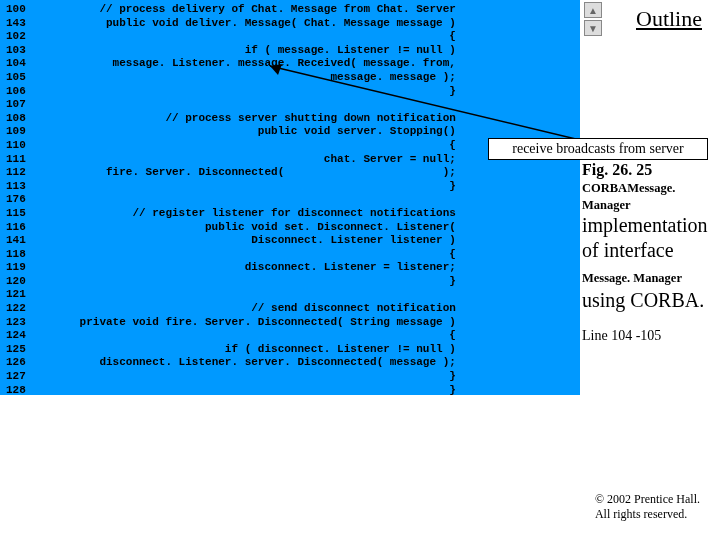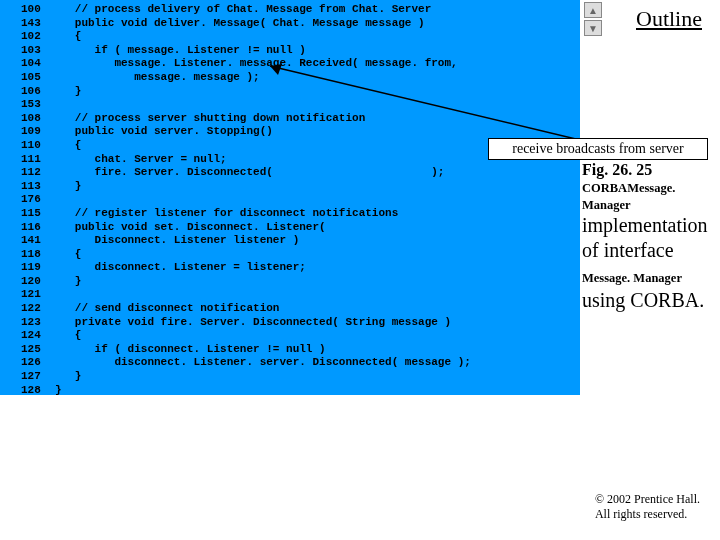--- a/index.html
+++ b/index.html
@@ -1,21 +1,21 @@
 <!DOCTYPE html>
 <html><head>
 <meta charset="utf-8">
 <style>
   * { margin: 0; padding: 0; box-sizing: border-box; }
   body { width: 720px; height: 540px; background: #fff; font-family: Arial, sans-serif; position: relative; overflow: hidden; }
-  .code-panel { position: absolute; left: 0; top: 0; width: 580px; height: 395px; background: #0099ff; display: flex; font-family: "Courier New", monospace; font-size: 11px; font-weight: bold; line-height: 13.6px; padding-left: 15px; }
+  .code-panel { position: absolute; left: 0; top: 0; width: 580px; height: 395px; background: #0099ff; display: flex; font-family: "Courier New", monospace; font-size: 11px; font-weight: bold; line-height: 13.6px; }
   .gutter { width: 40px; padding: 3px 0 0 6px; color: #000; }
   .gutter div { height: 13.6px; }
   .code { padding: 3px 0 0 0; color: #000; white-space: pre; }
-  .code div { height: 13.6px; }
+  .code div { height: 13.6px; text-align: right; }
   .sidebar { position: absolute; right: 0; top: 0; width: 140px; }
   .arrows { display: flex; flex-direction: column; gap: 2px; margin: 2px 0 0 4px; }
   .arrow-btn { width: 18px; height: 16px; background: #ddd; border: 1px solid #888; display: flex; align-items: center; justify-content: center; font-size: 10px; color: #666; cursor: pointer; }
   .outline-title { position: absolute; top: 6px; right: 18px; font-family: "Times New Roman", serif; font-size: 22px; text-decoration: underline; color: #000; }
   .side-text { position: absolute; top: 160px; left: 582px; width: 138px; font-size: 13px; line-height: 1.25; }
   .side-text .fig { font-family: "Times New Roman", serif; font-weight: bold; font-size: 16px; }
   .side-text .mono { font-family: Liberation Serif, serif; font-weight: bold; font-size: 12.5px; }
   .side-text .plain { font-family: "Times New Roman", serif; font-size: 20px; }
   .side-text .lineref { font-family: "Times New Roman", serif; font-size: 14px; margin-top: 14px; }
   .callout { position: absolute; top: 138px; left: 488px; width: 220px; border: 1px solid #000; background: #fff; padding: 2px 6px; font-family: "Times New Roman", serif; font-size: 14px; text-align: center; }
@@ -27,21 +27,21 @@
 
 <div class="code-panel">
   <div class="gutter" id="gutter">
       <div>100</div>
       <div>143</div>
       <div>102</div>
       <div>103</div>
       <div>104</div>
       <div>105</div>
       <div>106</div>
-      <div>153</div>
+      <div>107</div>
       <div>108</div>
       <div>109</div>
       <div>110</div>
       <div>111</div>
       <div>112</div>
       <div>113</div>
       <div>176</div>
       <div>115</div>
       <div>116</div>
       <div>141</div>
@@ -76,18 +76,19 @@
 
 <div class="callout">
   <span>receive broadcasts from server</span>
 </div>
 
 <div class="side-text">
   <div class="fig">Fig. 26. 25</div>
   <span class="mono">CORBAMessage. Manager</span>
   <span class="plain">implementation of interface</span>
   <span class="mono">Message. Manager</span><span class="plain"> using CORBA.</span>
+  <div class="lineref">Line 104 -105</div>
 </div>
 
 <div class="copyright">
   <span>© 2002 Prentice Hall.</span><br>
   <span>All rights reserved.</span>
 </div>
 
 </body></html>

